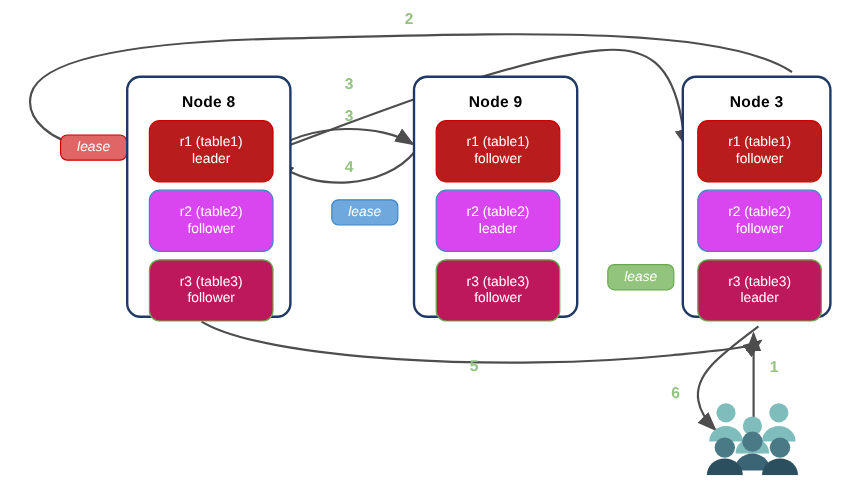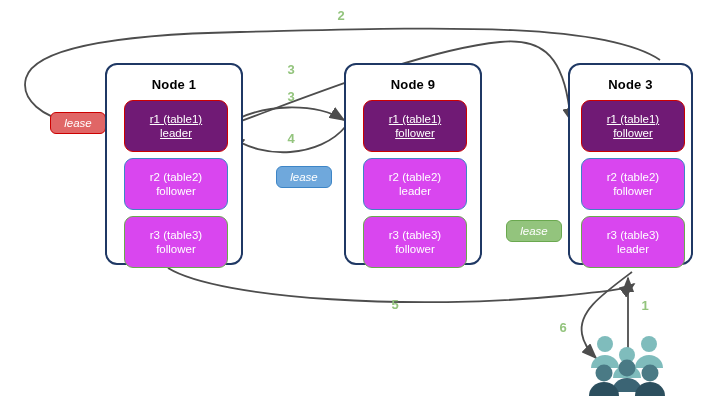--- a/index.html
+++ b/index.html
@@ -46,30 +46,29 @@
     display: flex;
     flex-direction: column;
     align-items: center;
     justify-content: center;
     color: #ffffff;
     font-size: 11.5px;
     line-height: 14px;
     text-align: center;
   }
   .replica-red {
-    background: #701a75;
+    background: #b91c1c;
     border: 1.5px solid #cc0000;
-    text-decoration: underline;
   }
   .replica-blue {
     background: #d946ef;
     border: 1.5px solid #3d85c6;
   }
   .replica-green {
-    background: #d946ef;
+    background: #be185d;
     border: 1.5px solid #6aa84f;
   }
   .lease {
     position: absolute;
     box-sizing: border-box;
     border-radius: 6px;
     display: flex;
     align-items: center;
     justify-content: center;
     color: #ffffff;
@@ -131,21 +130,21 @@
     <span>lease</span>
   </div>
   <div class="lease lease-blue" style="left:276px; top:166px; width:56px; height:22px;">
     <span>lease</span>
   </div>
   <div class="lease lease-green" style="left:506px; top:220px; width:56px; height:22px;">
     <span>lease</span>
   </div>
 
   <div class="node-box" style="left:105px; top:63px; width:138px; height:202px;">
-    <div class="node-title" style="top:12px;">Node 1</div>
+    <div class="node-title" style="top:12px;">Node 8</div>
     <div class="replica replica-red" style="left:17px; top:35px; width:104px; height:52px;">
       <span>r1 (table1)</span>
       <span>leader</span>
     </div>
     <div class="replica replica-blue" style="left:17px; top:93px; width:104px; height:52px;">
       <span>r2 (table2)</span>
       <span>follower</span>
     </div>
     <div class="replica replica-green" style="left:17px; top:151px; width:104px; height:52px;">
       <span>r3 (table3)</span>

